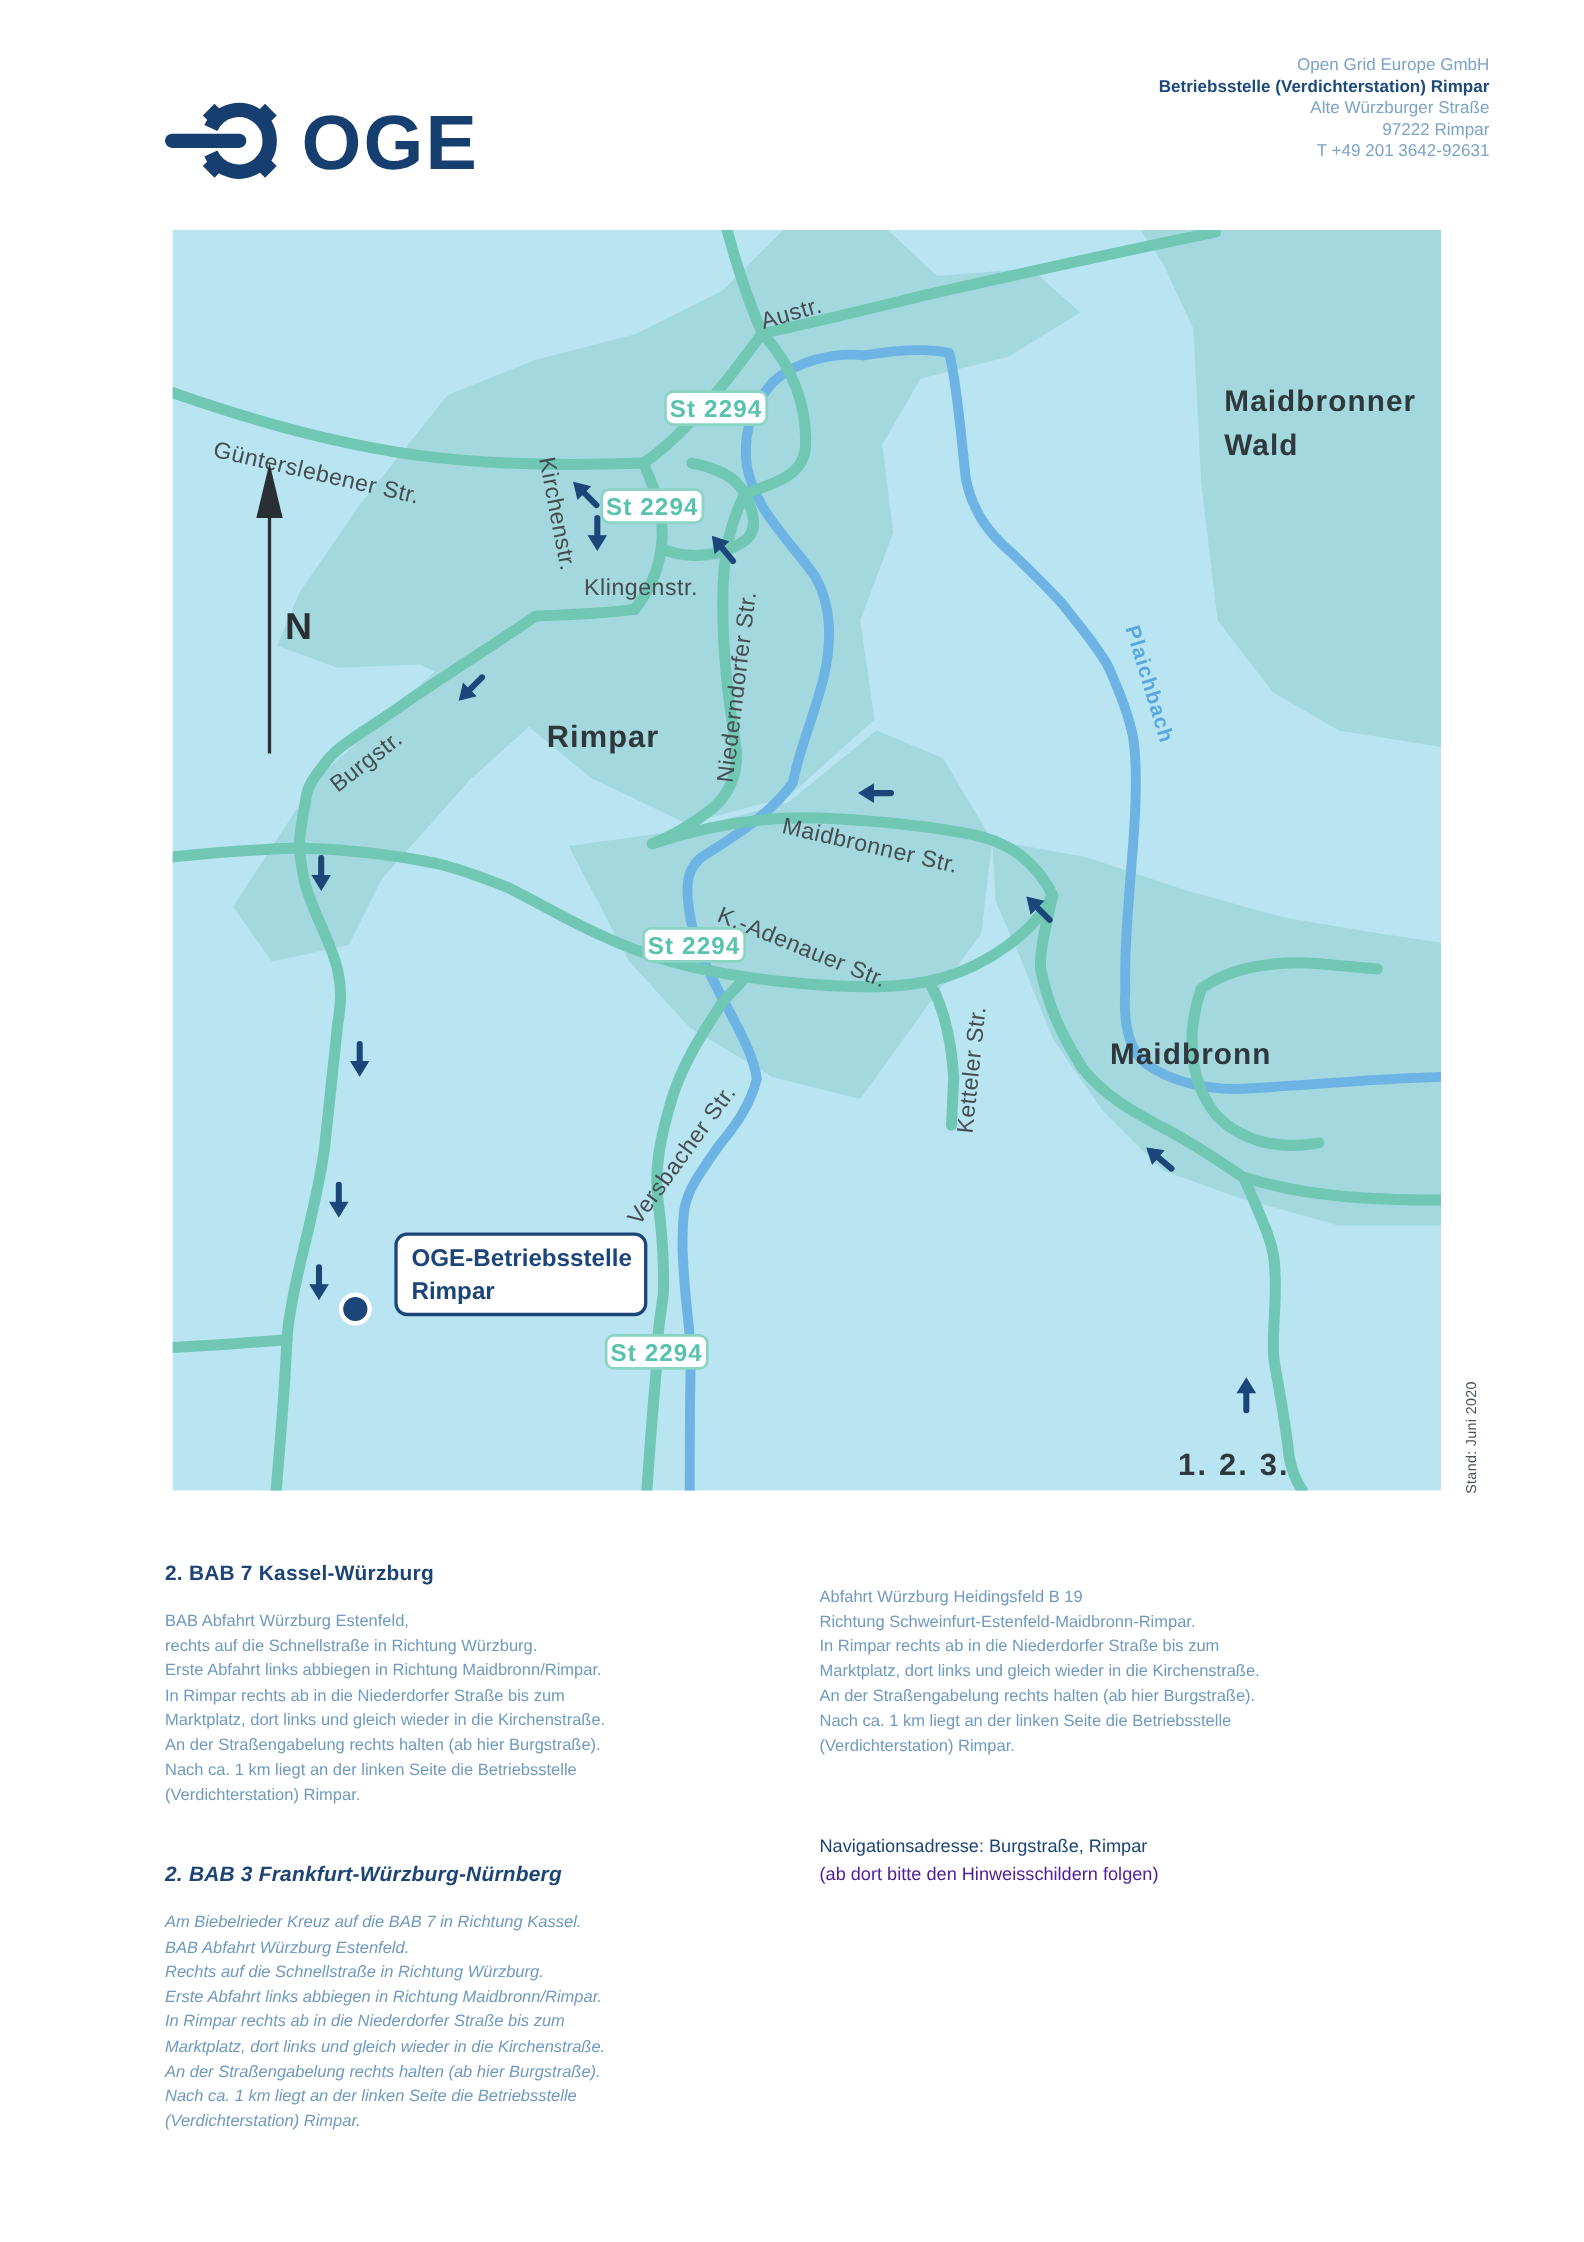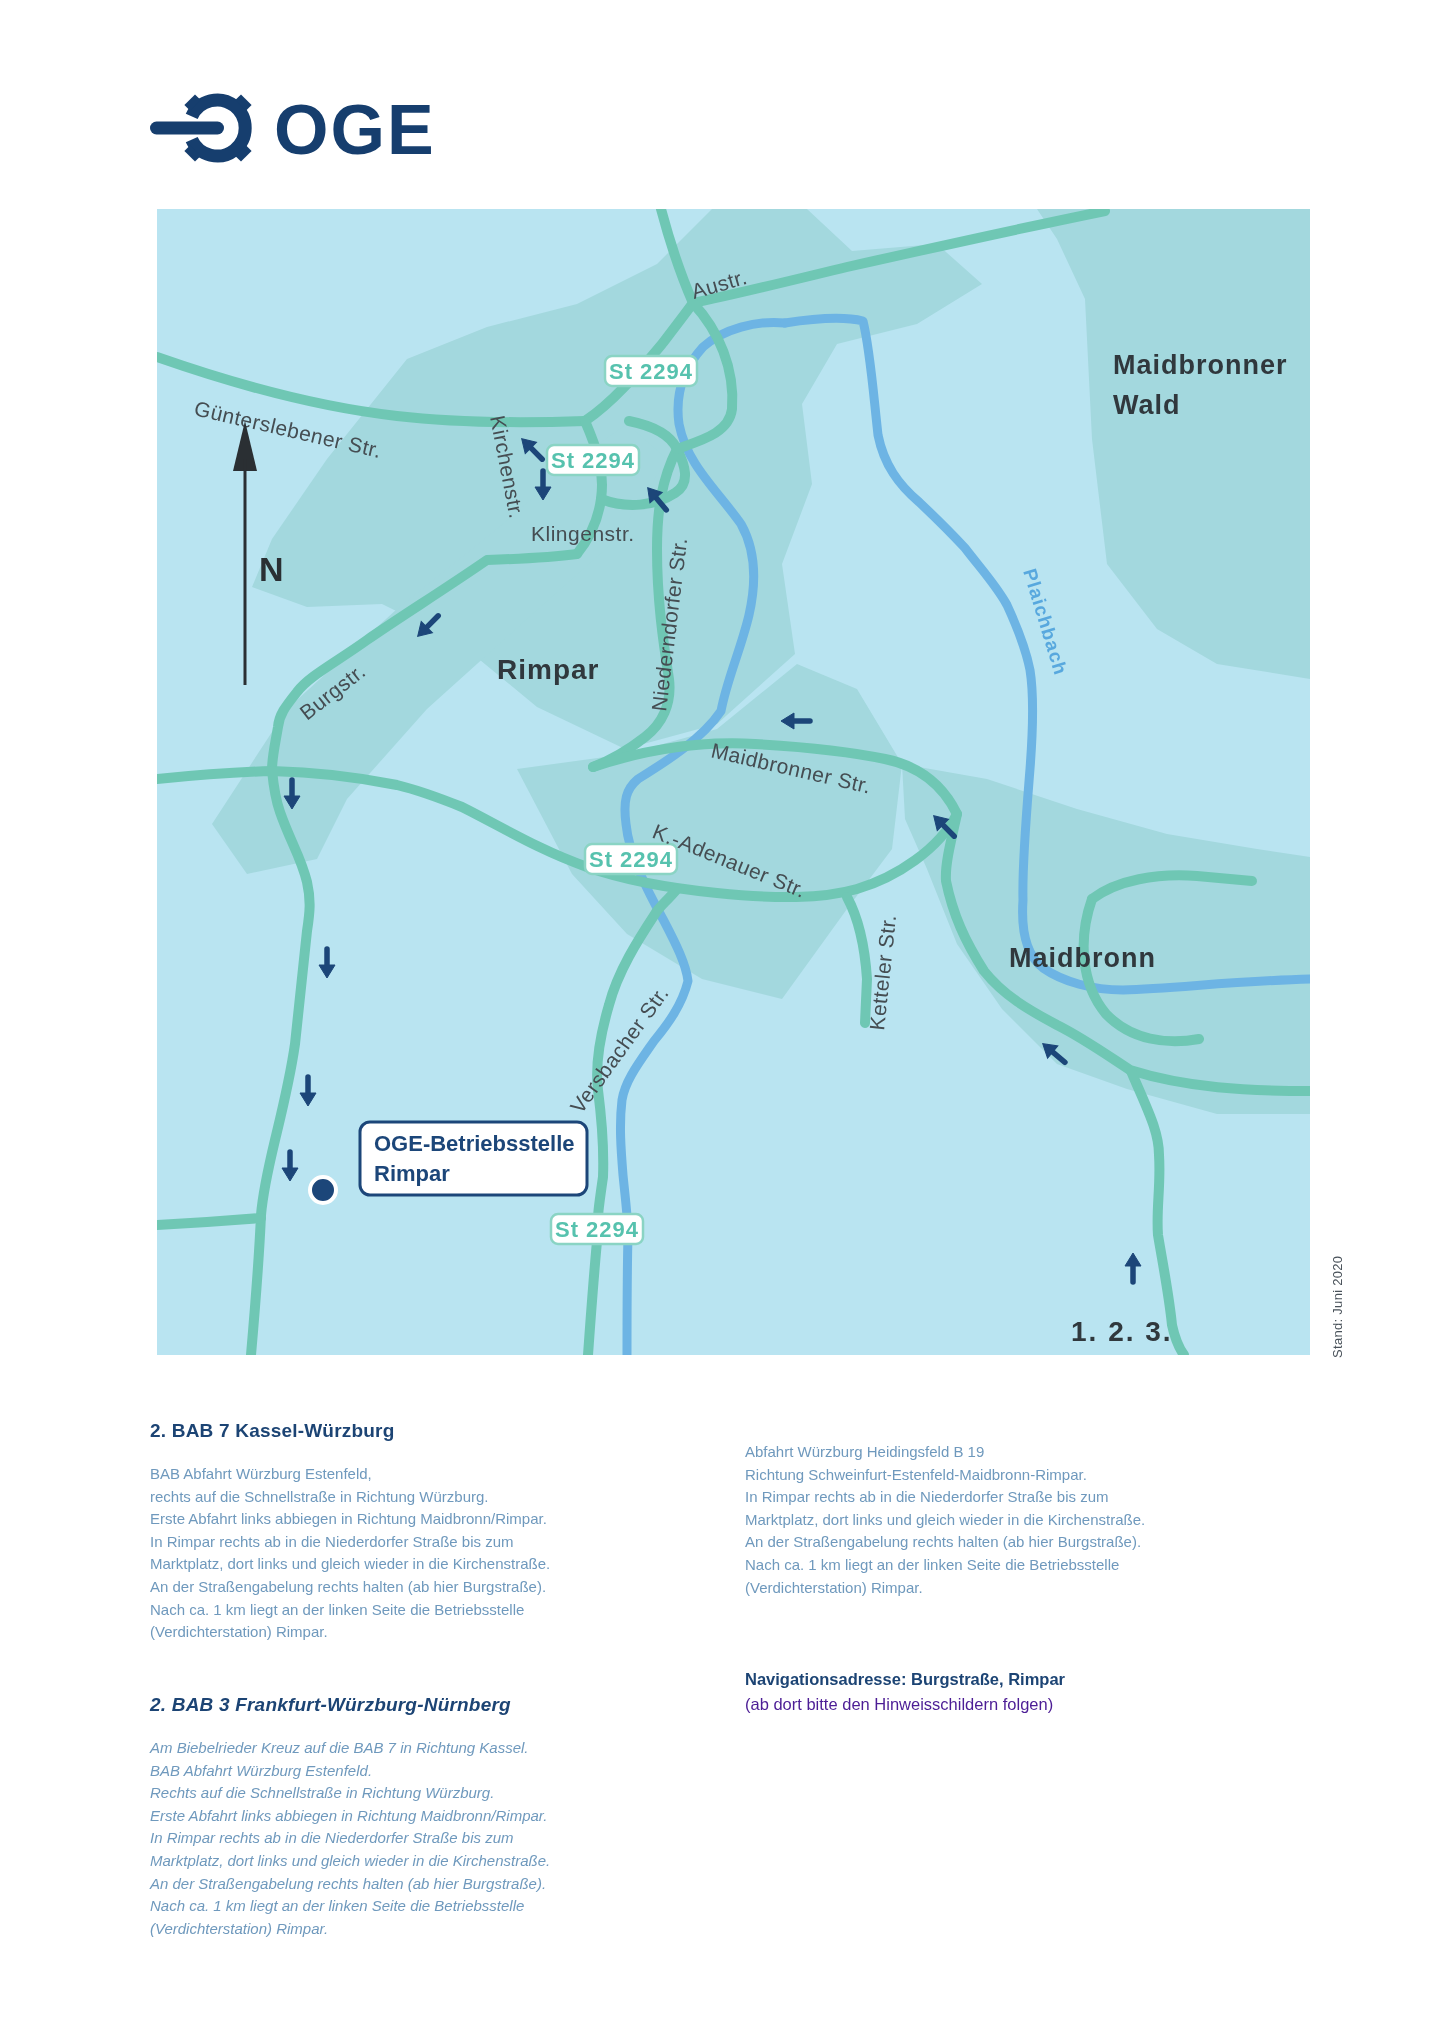--- a/index.html
+++ b/index.html
@@ -33,21 +33,21 @@
 
   
   .sec{position:absolute;width:565px;}
   .sec h3{margin:0;font-size:19px;font-weight:bold;color:#1c4474;letter-spacing:.2px;}
   .sec .body{margin-top:21px;font-size:15px;line-height:22.6px;color:#6f99bd;
              white-space:pre-line;}
   .sec1{left:150px;top:1420px;}
   .sec2{left:150px;top:1694px;font-style:italic;}
   .sec3{left:745px;top:1420px;}
   .nav-addr{position:absolute;left:745px;top:1668px;font-size:16.5px;line-height:23px;}
-  .nav-addr .bold{color:#1c4474;font-weight:bold;}
+  .nav-addr .bold{color:#1c4474;font-weight:normal;}
   .nav-addr .note{color:#4c1d95;margin-top:2px;}
   .stand{position:absolute;left:1330px;top:1358px;width:130px;
          transform:rotate(-90deg);transform-origin:0 0;
          font-size:13px;color:#49525a;letter-spacing:.3px;}
 </style>
 </head>
 <body>
 
 <div class="page">
 
@@ -58,20 +58,27 @@
       <g stroke="#163e6e" stroke-width="15">
         <line x1="94.6" y1="29.4" x2="100.3" y2="23.7"></line>
         <line x1="49.4" y1="29.4" x2="43.7" y2="23.7"></line>
         <line x1="94.6" y1="74.6" x2="100.3" y2="80.3"></line>
         <line x1="49.4" y1="74.6" x2="43.7" y2="80.3"></line>
       </g>
     </g>
     <text x="128" y="78" font-size="70" font-weight="bold" fill="#163e6e" letter-spacing="2">OGE</text>
   </svg>
 
+  <div class="contact">
+    <div>Open Grid Europe GmbH</div>
+    <div class="bold">Betriebsstelle (Verdichterstation) Rimpar</div>
+    <div>Alte Würzburger Straße</div>
+    <div>97222 Rimpar</div>
+    <div>T +49 201 3642-92631</div>
+  </div>
 
   <div class="map-wrap">
     <svg width="1153" height="1146" viewBox="0 0 1153 1146">
 
       <g stroke="none" fill="#a3d8de">
         <path d="M170,250 L250,150 L330,118 L420,95 L500,55 L555,0 L650,0 L695,42 L780,35 L825,75 L760,115 L680,135 L645,195 L655,275 L625,355 L638,445 L560,515 L468,540 L380,498 L300,432 L225,395 L150,398 L95,378 L115,330 Z"></path>
         <path d="M55,615 L130,500 L240,400 L340,320 L420,250 L470,215 L510,250 L460,330 L370,410 L270,500 L190,590 L160,650 L90,665 Z"></path>
         <path d="M360,560 L470,545 L560,520 L640,455 L700,480 L745,555 L735,640 L690,700 L625,790 L545,770 L470,725 L415,665 Z"></path>
         <path d="M745,555 L830,570 L920,600 L1010,625 L1100,640 L1153,648 L1153,905 L1060,905 L970,880 L900,855 L845,800 L800,735 L770,660 L748,610 Z"></path>
         <path d="M880,0 L1153,0 L1153,470 L1060,455 L1000,420 L950,355 L935,230 L928,90 L900,30 Z"></path>

